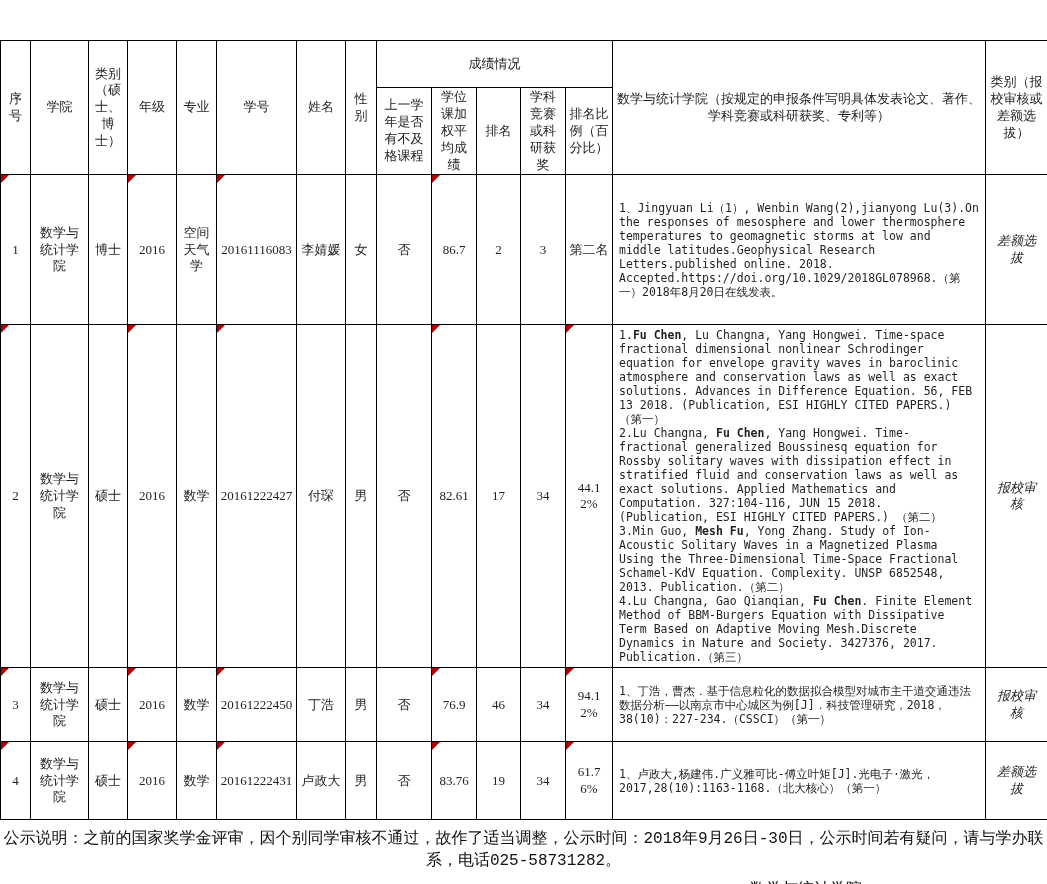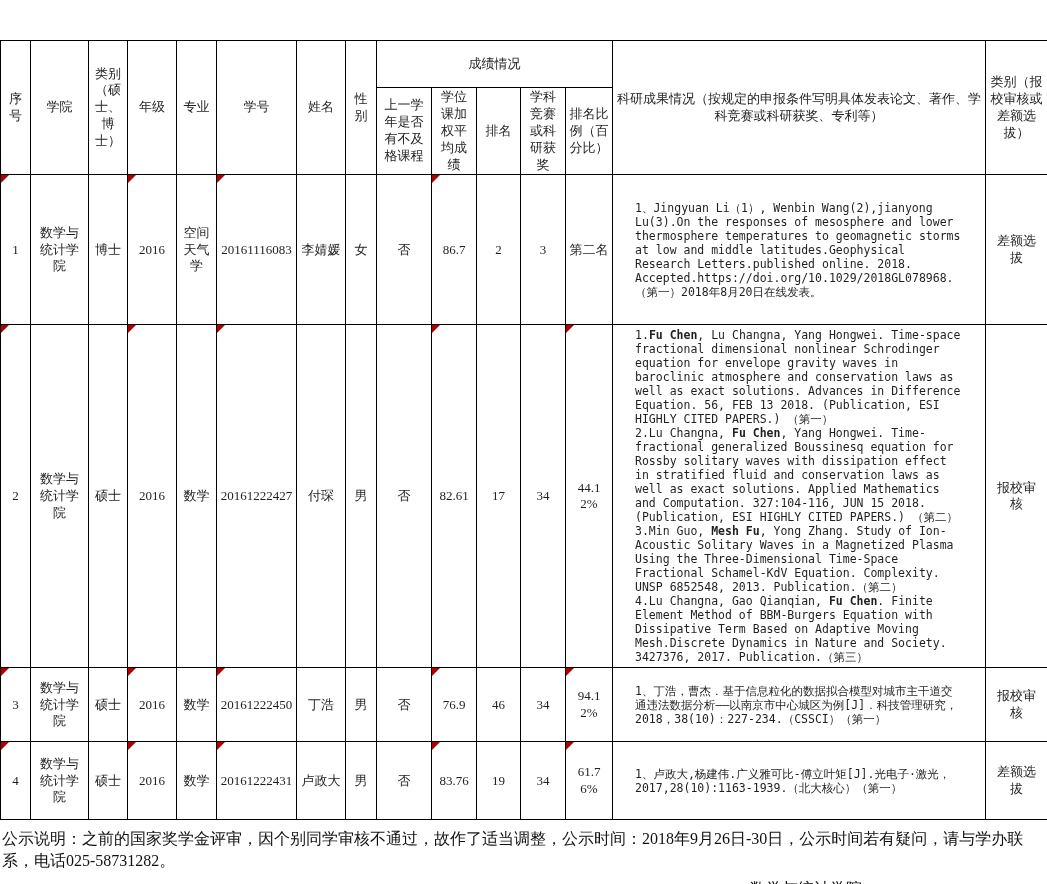--- a/index.html
+++ b/index.html
@@ -9,34 +9,34 @@
   }
   .page{padding-top:40px;}
   table{border-collapse:collapse;table-layout:fixed;width:1047px;}
   th,td{
     border:1px solid #000;font-weight:normal;text-align:center;vertical-align:middle;
     position:relative;padding:1px 3px;font-size:13px;line-height:1.3;
     overflow:hidden;word-break:break-all;
   }
   tr.h1{height:47px;} tr.h2{height:57px;}
   tr.r0{height:150px;} tr.r1{height:338px;} tr.r2{height:74px;} tr.r3{height:78px;}
-  td[data-col="review"]{padding:1px 5px;}
+  td[data-col="review"]{padding:1px 5px;font-style:italic;}
   td.research{
     text-align:left;vertical-align:middle;
     font-family:"DejaVu Sans Mono","Liberation Mono",monospace;
     font-size:11.5px;line-height:14px;white-space:pre-wrap;
-    word-break:normal;overflow-wrap:break-word;padding:3px 22px;
+    word-break:normal;overflow-wrap:break-word;padding:3px 6px;
   }
   .flag{
     position:absolute;top:0;left:0;width:0;height:0;
     border-top:8px solid #b00000;border-right:8px solid transparent;
   }
   .note{
     margin-top:8px;font-size:16px;line-height:22px;color:#111;
-    padding:0 2px;text-align:left;
+    padding:0 2px;text-align:center;font-family:Liberation Mono, monospace;
   }
   .sig{margin-top:7px;margin-left:696px;width:220px;text-align:center;
        font-size:16px;line-height:19px;color:#111;}
 </style>
 </head>
 <body>
 
 <div class="page">
 
   <table>
@@ -61,21 +61,21 @@
       <tr class="h1">
         <th rowspan="2">序号</th>
         <th rowspan="2">学院</th>
         <th rowspan="2">类别（硕士、博士）</th>
         <th rowspan="2">年级</th>
         <th rowspan="2">专业</th>
         <th rowspan="2">学号</th>
         <th rowspan="2">姓名</th>
         <th rowspan="2">性别</th>
         <th colspan="5">成绩情况</th>
-        <th rowspan="2">科研成果情况（按规定的申报条件写明具体发表论文、著作、学科竞赛或科研获奖、专利等）</th>
+        <th rowspan="2">数学与统计学院（按规定的申报条件写明具体发表论文、著作、学科竞赛或科研获奖、专利等）</th>
         <th rowspan="2">类别（报校审核或差额选拔）</th>
       </tr>
       <tr class="h2">
         <th>上一学年是否有不及格课程</th>
         <th>学位课加权平均成绩</th>
         <th>排名</th>
         <th>学科竞赛或科研获奖</th>
         <th>排名比例（百分比）</th>
       </tr>
     </thead>
@@ -145,21 +145,21 @@
         <td data-col="grade">2016<span class="flag" style="border-top-color: rgb(176, 0, 0);"></span></td>
         <td data-col="major">数学</td>
         <td data-col="student_id">20161222431<span class="flag" style="border-top-color: rgb(176, 0, 0);"></span></td>
         <td data-col="name">卢政大</td>
         <td data-col="gender">男</td>
         <td data-col="fail">否</td>
         <td data-col="score">83.76<span class="flag" style="border-top-color: rgb(176, 0, 0);"></span></td>
         <td data-col="rank">19</td>
         <td data-col="cohort">34</td>
         <td data-col="ratio">61.76%<span class="flag" style="border-top-color: rgb(176, 0, 0);"></span></td>
-        <td data-col="research" class="research"><span>1、卢政大,杨建伟.广义雅可比-傅立叶矩[J].光电子·激光，2017,28(10):1163-1939.（北大核心）（第一）</span></td>
+        <td data-col="research" class="research"><span>1、卢政大,杨建伟.广义雅可比-傅立叶矩[J].光电子·激光，2017,28(10):1163-1168.（北大核心）（第一）</span></td>
         <td data-col="review">差额选拔</td>
       </tr>
 
     </tbody>
   </table>
 
   <div class="note">公示说明：之前的国家奖学金评审，因个别同学审核不通过，故作了适当调整，公示时间：2018年9月26日-30日，公示时间若有疑问，请与学办联系，电话025-58731282。</div>
 
   <div class="sig">
     <div>数学与统计学院</div>

